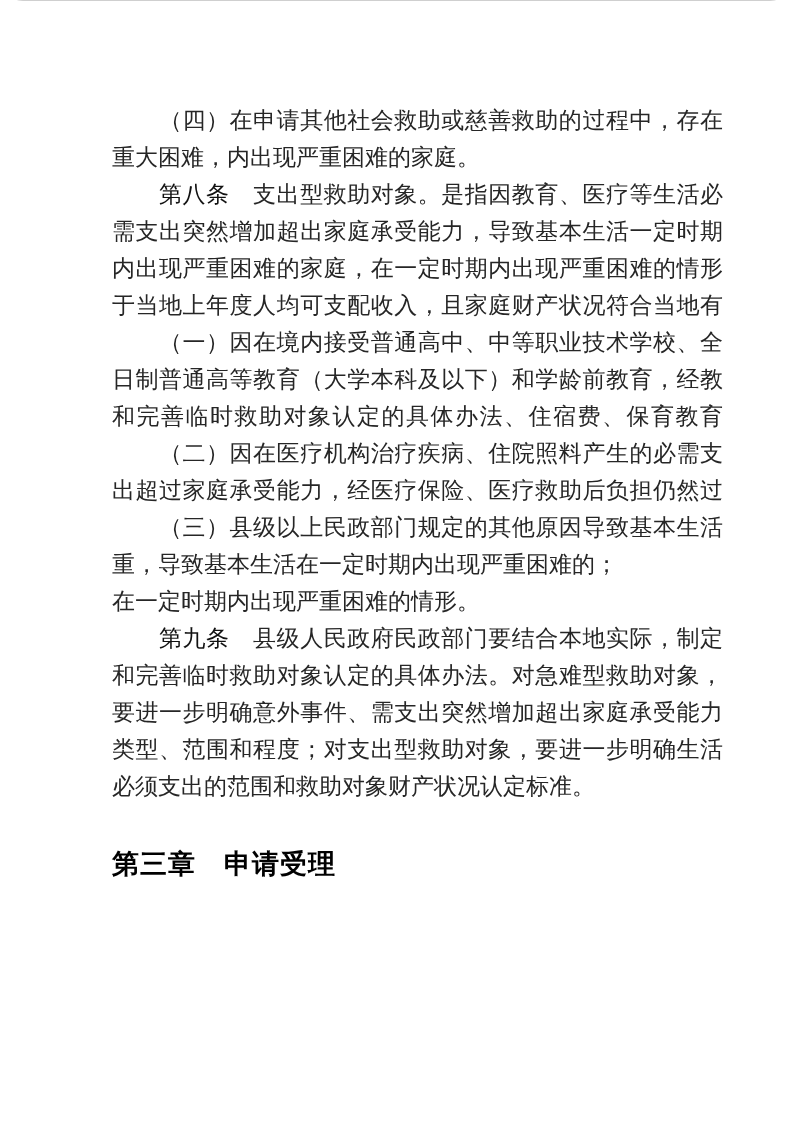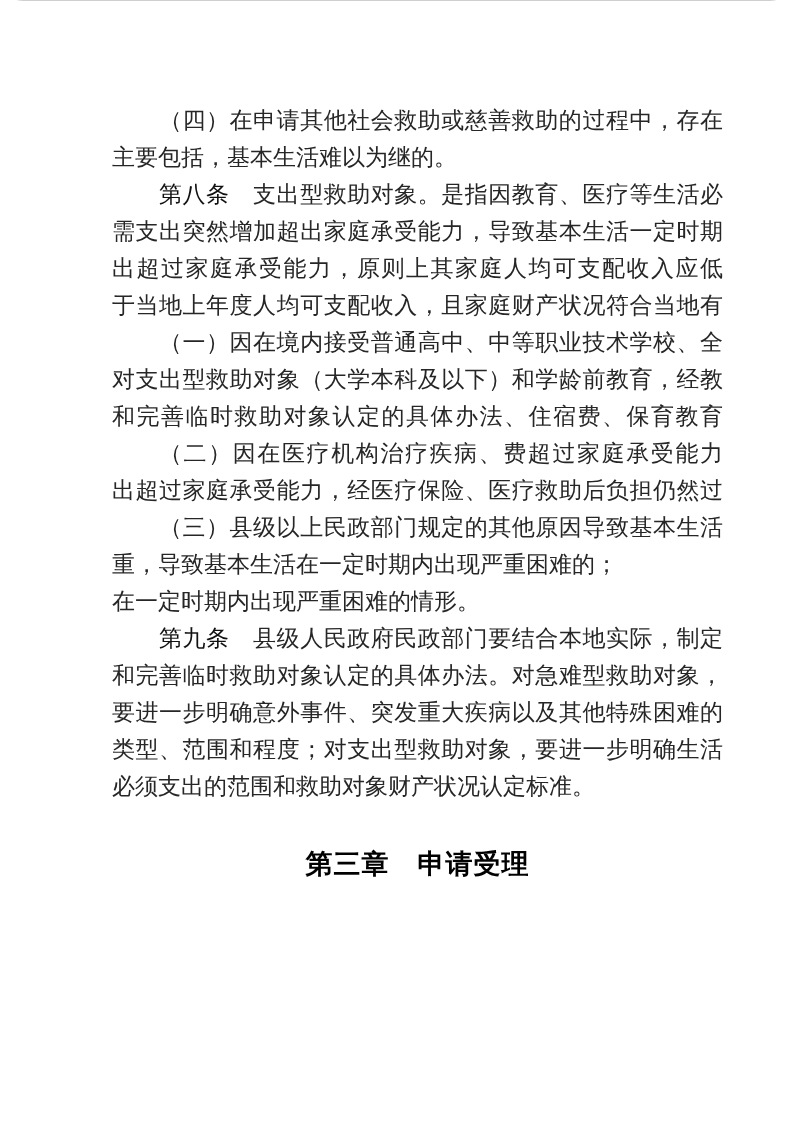--- a/index.html
+++ b/index.html
@@ -51,46 +51,46 @@
     font-weight: 400;
     color: #111111;
   }
   .chapter {
     margin-top: 41px;
     font-family: "Liberation Sans", "DejaVu Sans", sans-serif;
     font-weight: 700;
     font-size: 27px;
     line-height: 37px;
     color: #000000;
-    text-align: center;
+    text-align: left;
     letter-spacing: 1px;
   }
 </style>
 </head>
 <body>
 
 <div class="page">
   <div class="scan-edge"></div>
   <div class="content">
     <div id="doc-lines">
         <div class="line indent">（四）在申请其他社会救助或慈善救助的过程中，存在</div>
-        <div class="line end">主要包括，基本生活难以为继的。</div>
+        <div class="line end">重大困难，内出现严重困难的家庭。</div>
         <div class="line indent"><b>第八条</b>　支出型救助对象。是指因教育、医疗等生活必</div>
         <div class="line">需支出突然增加超出家庭承受能力，导致基本生活一定时期</div>
-        <div class="line">出超过家庭承受能力，原则上其家庭人均可支配收入应低</div>
+        <div class="line">内出现严重困难的家庭，在一定时期内出现严重困难的情形</div>
         <div class="line">于当地上年度人均可支配收入，且家庭财产状况符合当地有</div>
         <div class="line indent">（一）因在境内接受普通高中、中等职业技术学校、全</div>
-        <div class="line">对支出型救助对象（大学本科及以下）和学龄前教育，经教</div>
+        <div class="line">日制普通高等教育（大学本科及以下）和学龄前教育，经教</div>
         <div class="line">和完善临时救助对象认定的具体办法、住宿费、保育教育</div>
-        <div class="line indent">（二）因在医疗机构治疗疾病、费超过家庭承受能力</div>
+        <div class="line indent">（二）因在医疗机构治疗疾病、住院照料产生的必需支</div>
         <div class="line">出超过家庭承受能力，经医疗保险、医疗救助后负担仍然过</div>
         <div class="line indent">（三）县级以上民政部门规定的其他原因导致基本生活</div>
         <div class="line end">重，导致基本生活在一定时期内出现严重困难的；</div>
         <div class="line end">在一定时期内出现严重困难的情形。</div>
         <div class="line indent"><b>第九条</b>　县级人民政府民政部门要结合本地实际，制定</div>
         <div class="line">和完善临时救助对象认定的具体办法。对急难型救助对象，</div>
-        <div class="line">要进一步明确意外事件、突发重大疾病以及其他特殊困难的</div>
+        <div class="line">要进一步明确意外事件、需支出突然增加超出家庭承受能力</div>
         <div class="line">类型、范围和程度；对支出型救助对象，要进一步明确生活</div>
         <div class="line end">必须支出的范围和救助对象财产状况认定标准。</div>
       </div>
     <div class="chapter">第三章　申请受理</div>
   </div>
 </div>
 
 </body></html>

